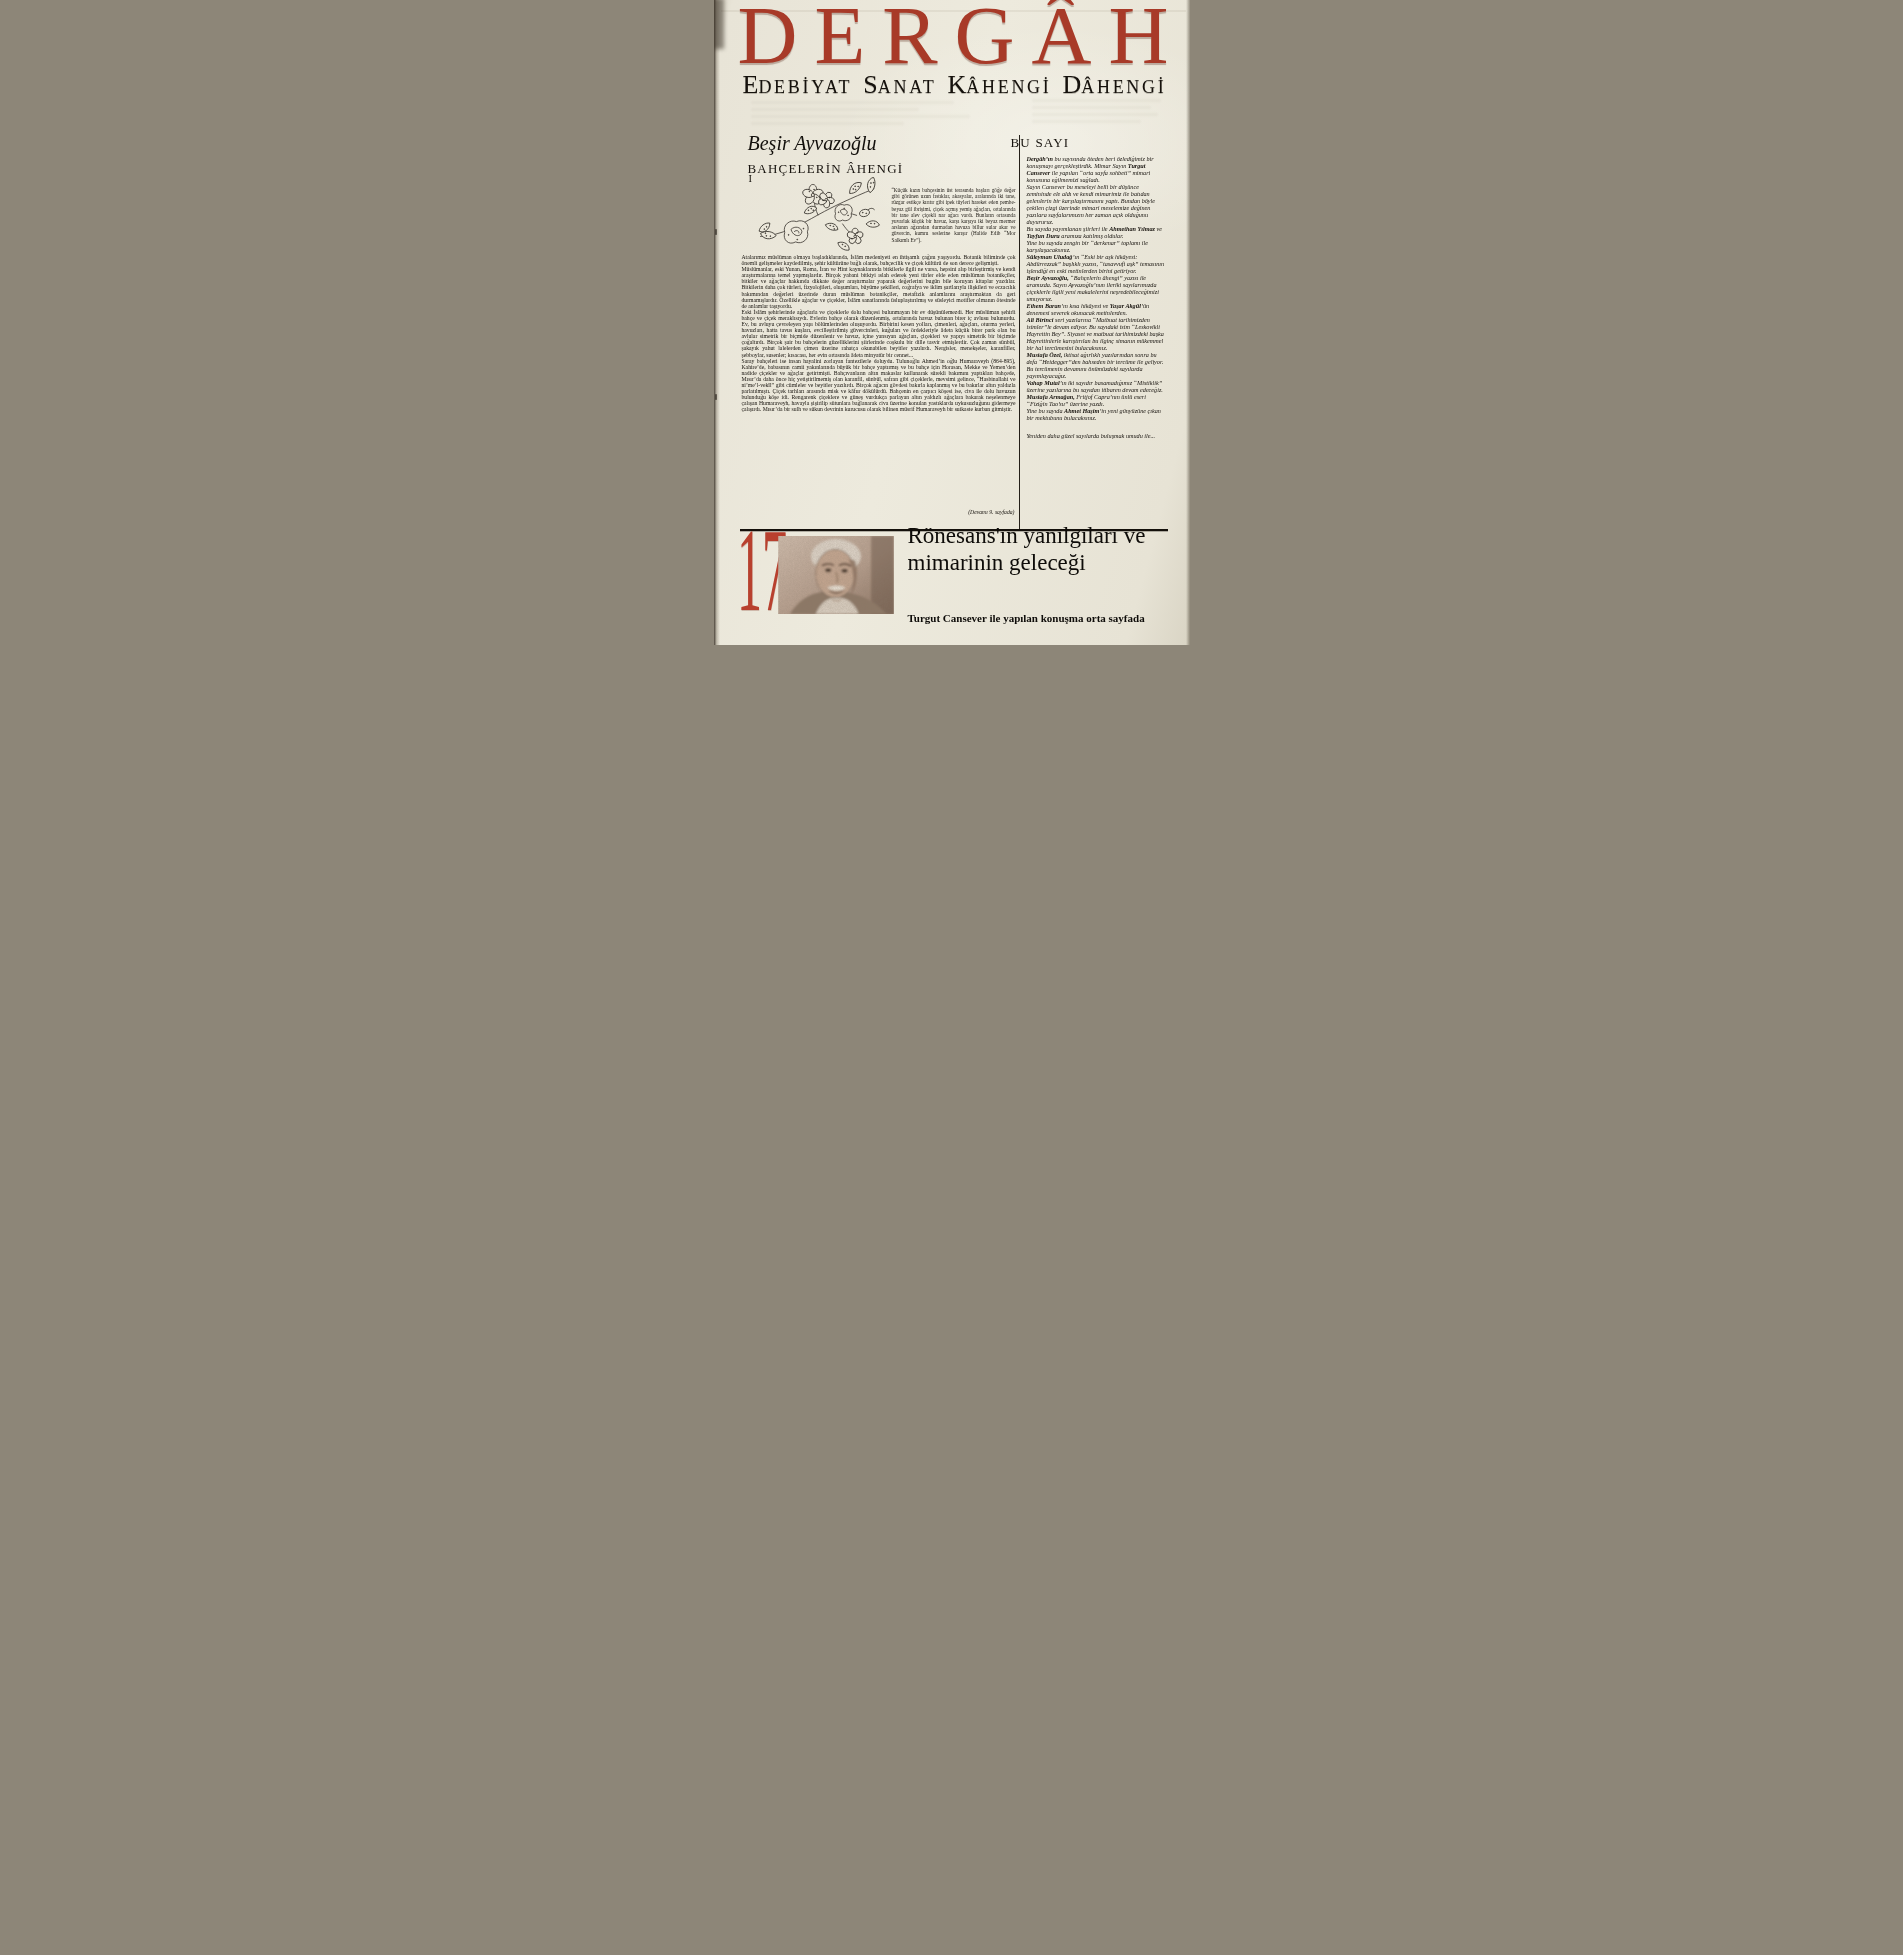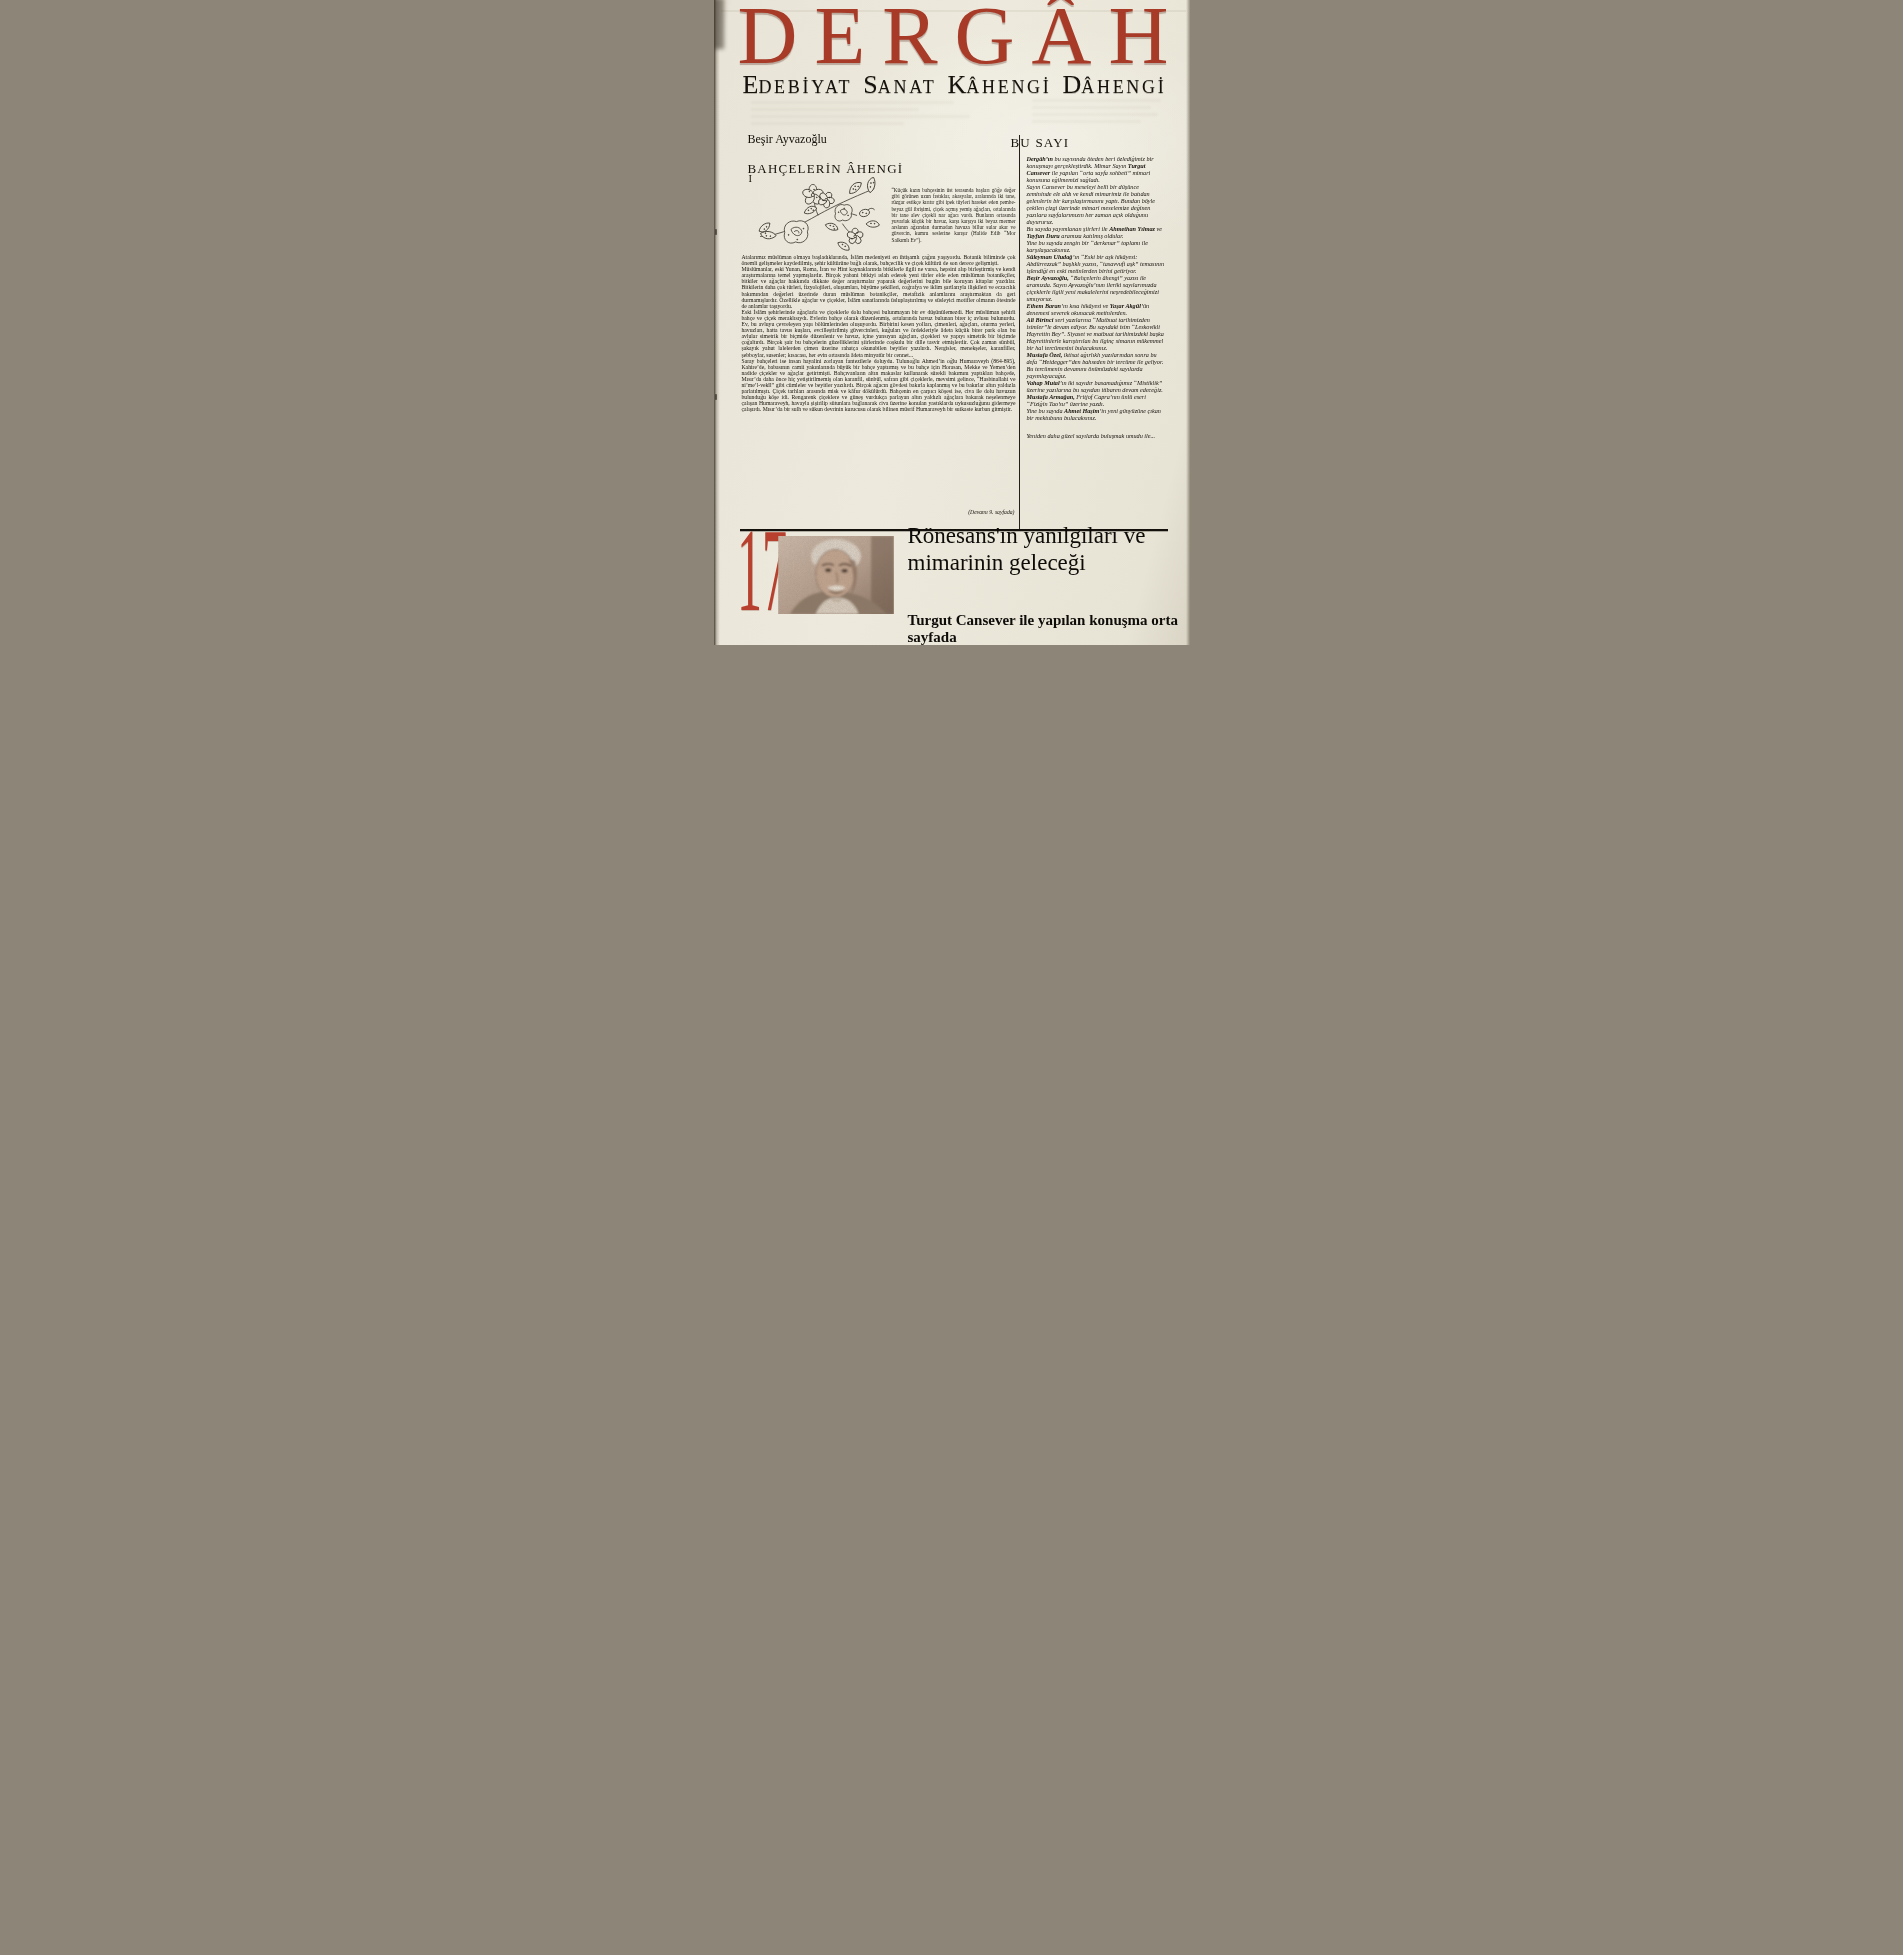--- a/index.html
+++ b/index.html
@@ -24,21 +24,21 @@
   .masthead-title{position:absolute;left:24px;right:21px;top:0px;display:flex;justify-content:space-between;
     font-size:83px;line-height:.86;font-weight:400;letter-spacing:0;
     text-shadow:0 1.6px 0.8px rgba(80,30,18,.30);}
   .masthead-subtitle{position:absolute;left:29px;right:23px;top:72px;display:flex;justify-content:space-between;
     align-items:baseline;color:#15110c;text-shadow:0 0.8px 0.4px rgba(40,35,25,.25);}
   .sub-part{display:inline-flex;align-items:baseline;}
   .sub-init{font-size:26px;line-height:1;}
   .sub-rest{font-size:18px;letter-spacing:2.7px;line-height:1;}
 
   
-  .author{position:absolute;left:34px;top:132px;font-size:12px;color:#13100c;}
+  .author{position:absolute;left:34px;top:132px;font-style:italic;font-size:20px;color:#13100c;}
   .article-title{position:absolute;left:34px;top:161px;font-size:13px;letter-spacing:1.2px;}
   .part-numeral{position:absolute;left:35px;top:173px;font-size:10.6px;}
   .flower{position:absolute;left:40px;top:177px;width:142px;height:79px;}
   .quote{position:absolute;left:178px;top:187px;width:124px;font-size:5.2px;line-height:6.2px;
     text-align:justify;color:#1d1914;}
   .body-text{position:absolute;left:28px;top:254px;width:274px;font-size:5.7px;line-height:6.1px;
     text-align:justify;}
   .body-text p{margin:0;}
   .continuation{position:absolute;left:184px;top:509px;width:117px;text-align:right;font-style:italic;font-size:5.7px;}
 
@@ -52,21 +52,21 @@
   .issue-paras .closing{margin-top:10.6px;}
 
   
   .footer-rule{position:absolute;left:26px;top:529px;width:428px;height:1.6px;background:#14100b;
     box-shadow:0 0.8px 0 rgba(20,16,11,.35);}
   .issue-number{position:absolute;left:23px;top:523px;font-size:119px;line-height:.8;color:#b8402e;
     transform:scaleX(.42);transform-origin:left top;font-weight:400;
     text-shadow:0.8px 1.2px 0 rgba(120,40,25,.25);}
   .photo{position:absolute;left:64px;top:536px;width:116px;height:78px;}
   .headline{position:absolute;left:194px;top:522px;width:263px;font-size:23px;line-height:27px;color:#0e0c09;}
-  .subheadline{position:absolute;left:194px;top:612px;font-size:15px;font-weight:700;color:#0e0c09;}
+  .subheadline{position:absolute;left:194px;top:612px;font-size:11px;font-weight:700;color:#0e0c09;}
 </style>
 </head>
 <body>
 
 <div class="page">
 
   <div class="scanband"></div>
   <div class="ghost" style="left:318px;top:99px;width:129px;height:3.1px;"></div>
   <div class="ghost" style="left:318px;top:106px;width:119px;height:3.1px;"></div>
   <div class="ghost" style="left:318px;top:113px;width:126px;height:3.1px;"></div>

